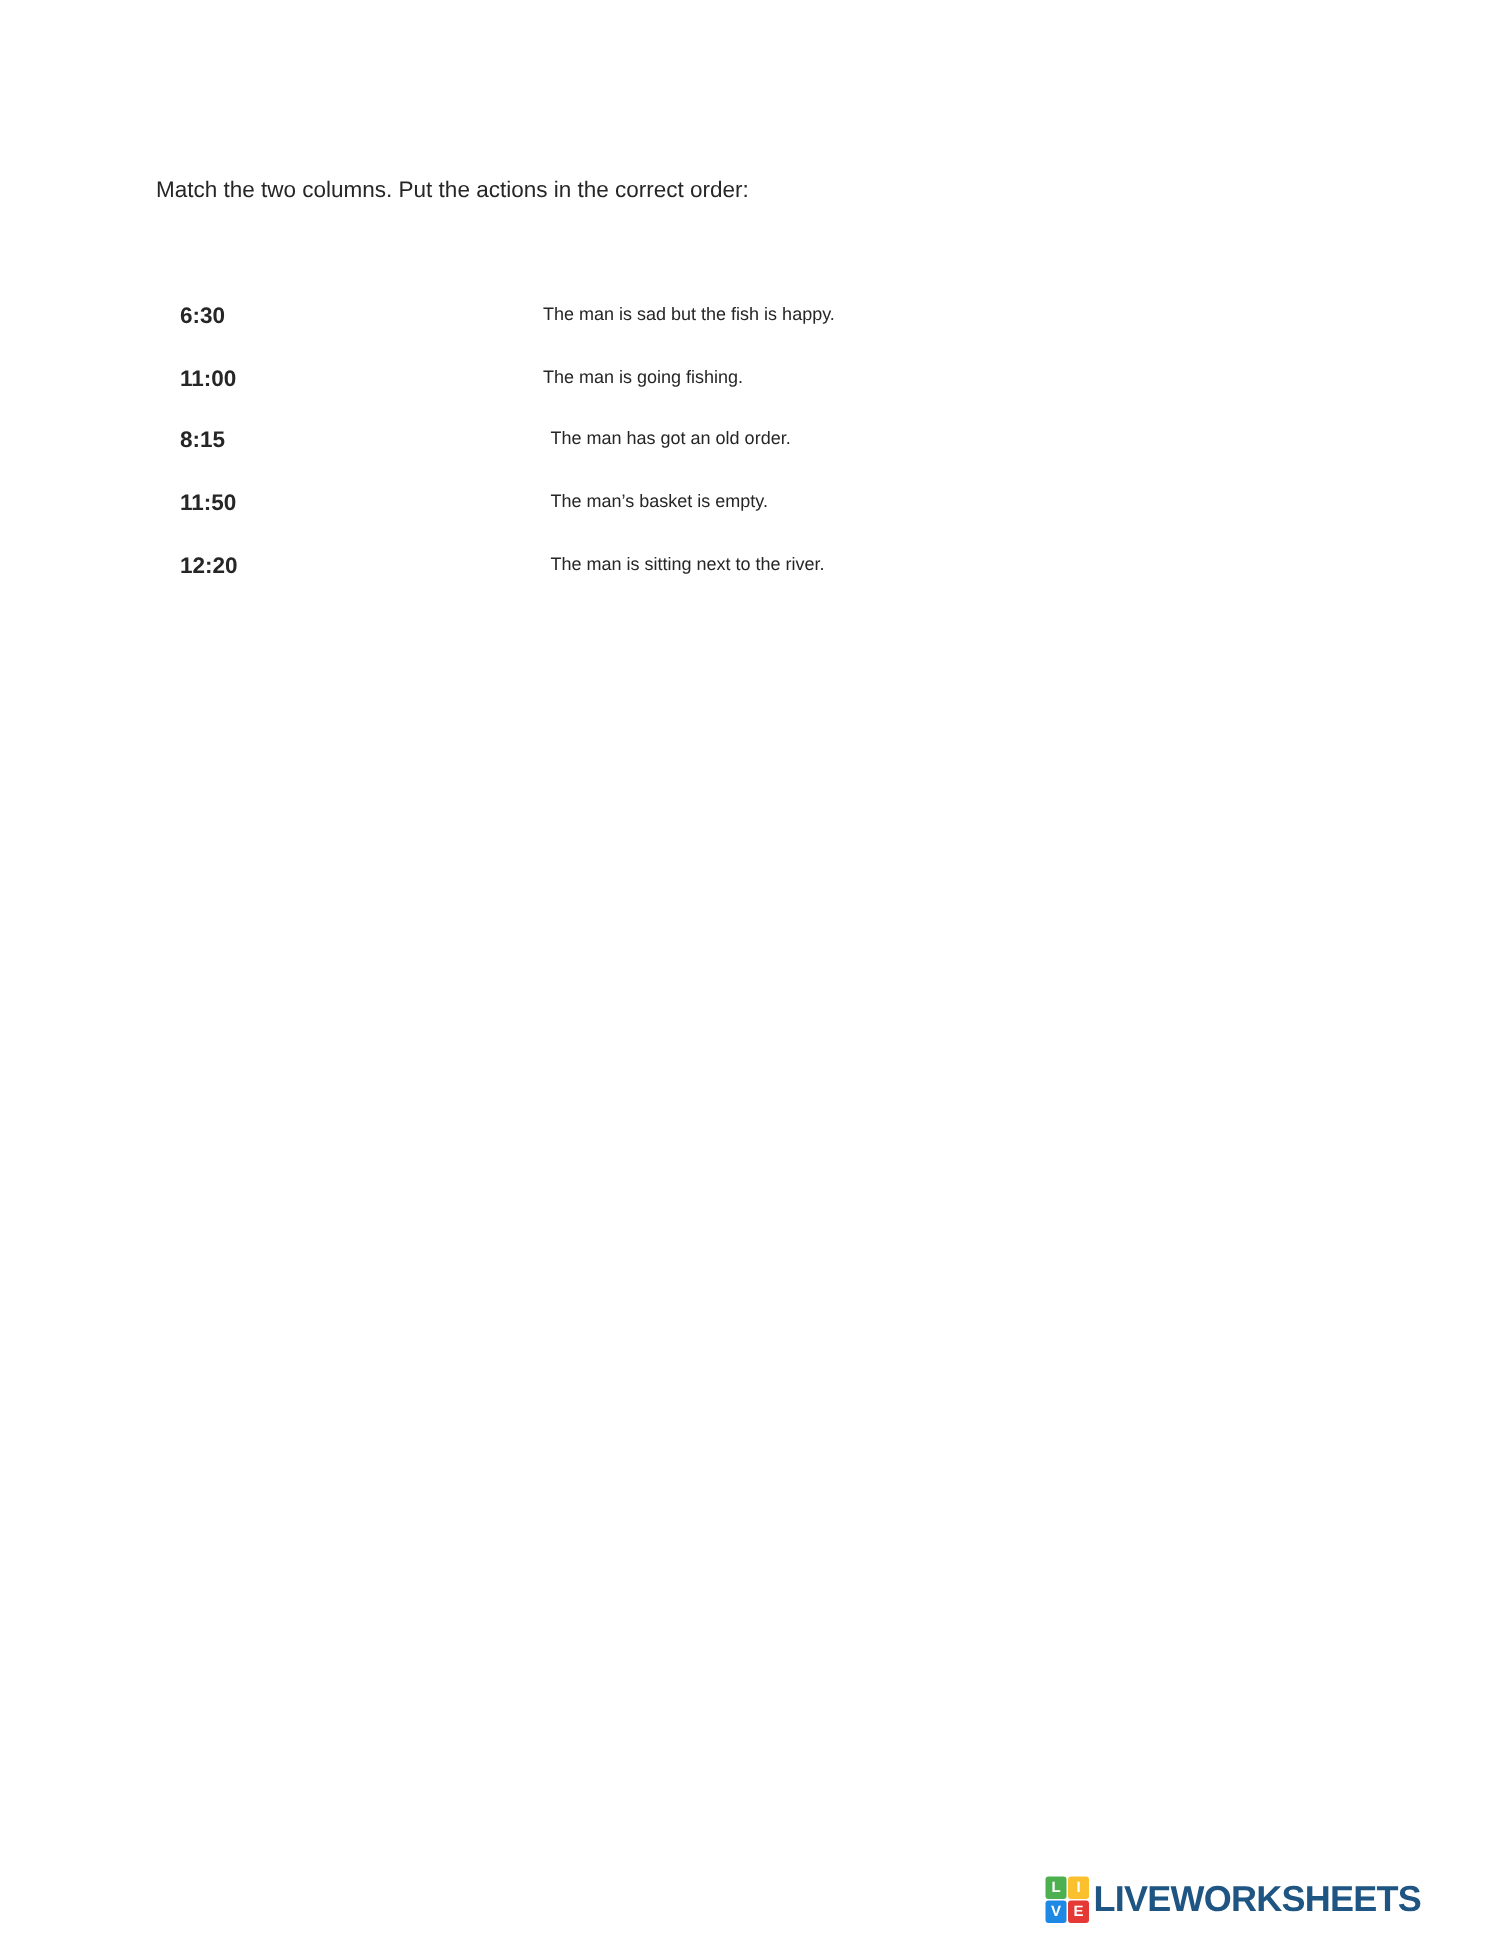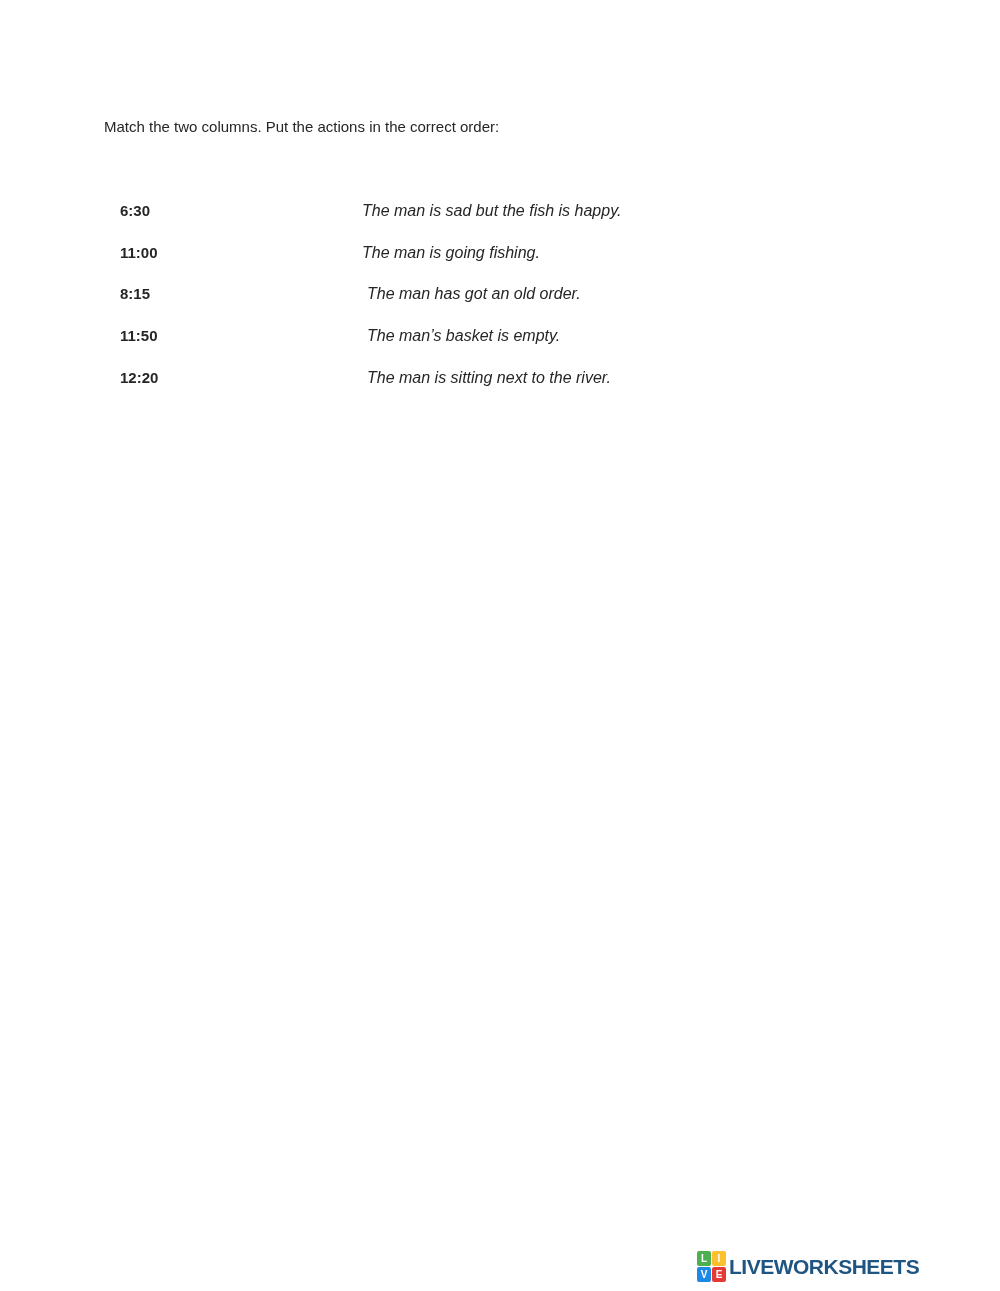--- a/index.html
+++ b/index.html
@@ -38,24 +38,23 @@
   }
   .time-cell {
     width: 242px;
     flex: 0 0 242px;
     font-size: 15px;
     color: #262626;
     cursor: pointer;
     font-weight: bold;
   }
   .sentence-cell {
-    font-size: 16px;
+    font-size: 12px;
     color: #262626;
     cursor: pointer;
-    font-style: italic;
   }
   .indent-sm { padding-left: 5px; }
   .logo {
     position: absolute;
     left: 697px;
     top: 1251px;
     display: flex;
     align-items: center;
     text-decoration: none;
     cursor: pointer;
@@ -75,21 +74,21 @@
     font-size: 10px;
     font-weight: bold;
     border-radius: 2px;
     line-height: 1;
   }
   .tile-l { background: #4caf50; }
   .tile-i { background: #fbc02d; }
   .tile-v { background: #1e88e5; }
   .tile-e { background: #e53935; }
   .logo-text {
-    font-size: 21px;
+    font-size: 24px;
     font-weight: 800;
     letter-spacing: -0.5px;
     color: #1e5582;
     line-height: 1;
   }
 </style>
 </head>
 <body>
 
 <div class="worksheet">

